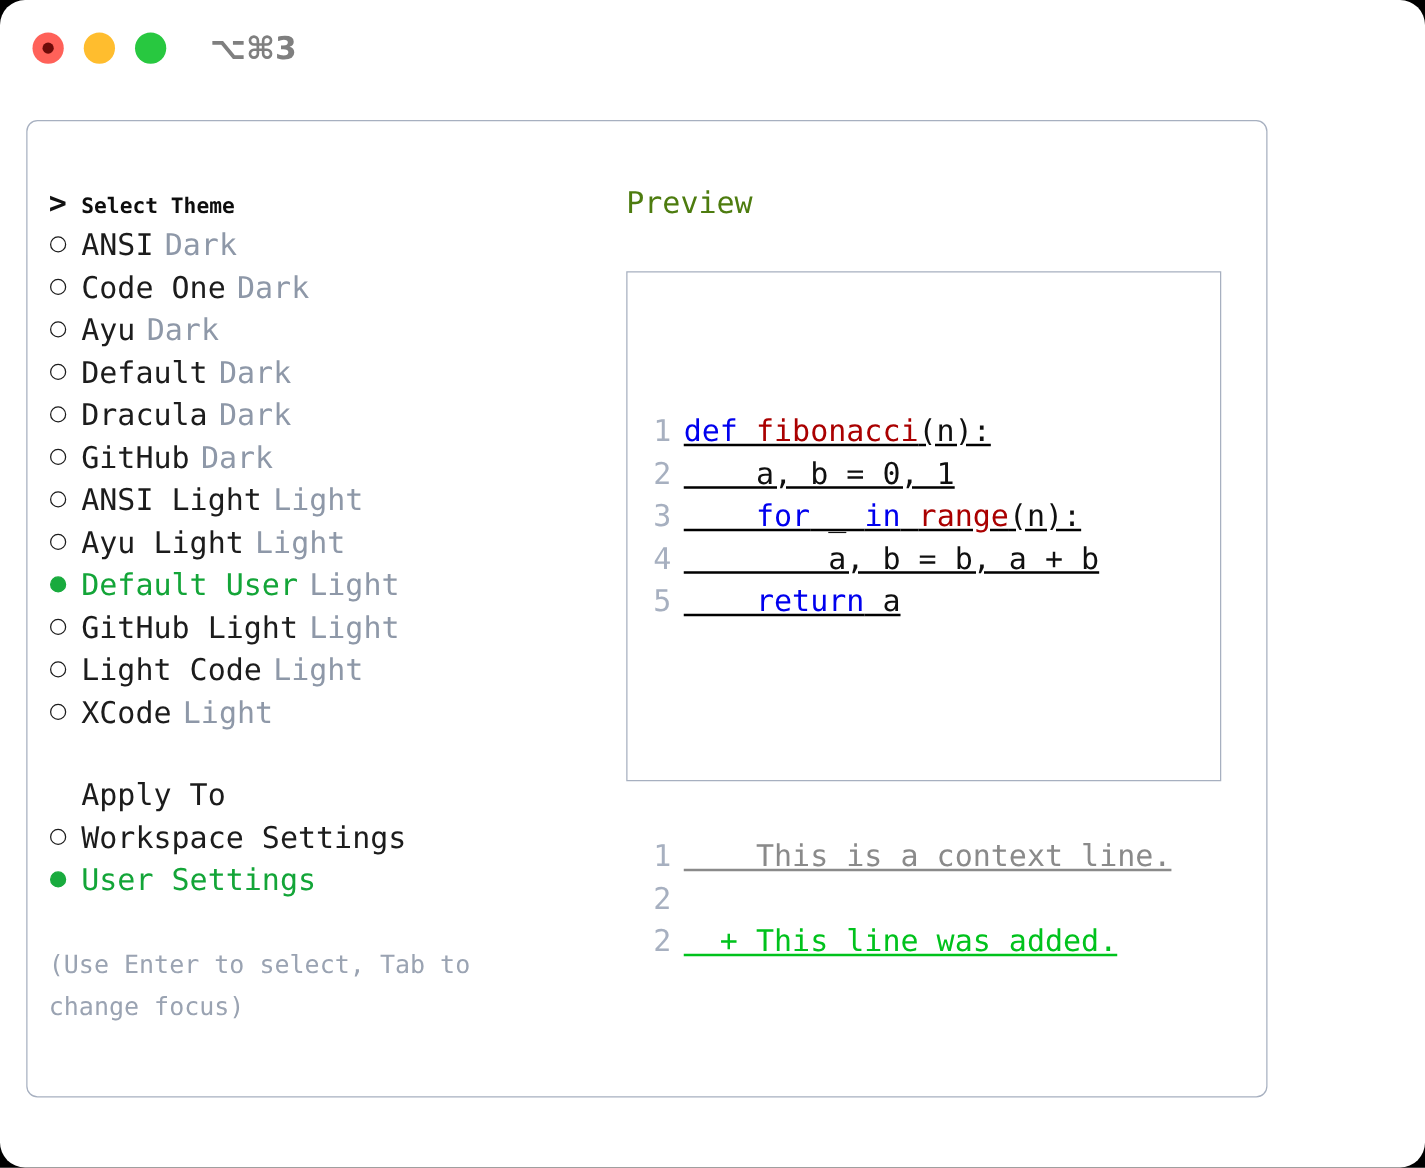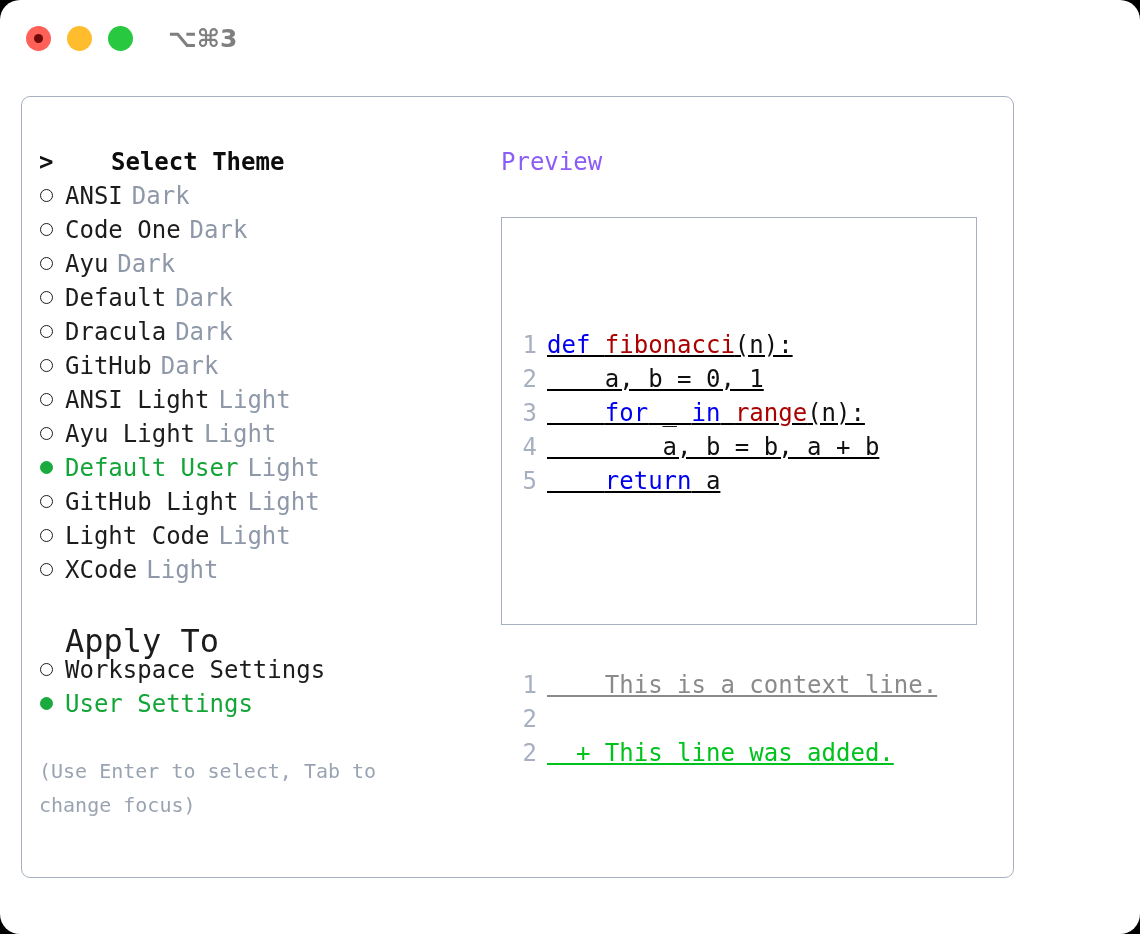--- a/index.html
+++ b/index.html
@@ -131,33 +131,32 @@
     border: 1.6px solid #1c1c1c;
     background: transparent;
   }
   .bullet.filled {
     background: #19ab3e;
     border: 1.6px solid #19ab3e;
   }
 
   .section-title {
     font-weight: bold;
-    font-size: 24px;
+    font-size: 17px;
     color: #0d0d0d;
-    margin-left: 46px;
   }
   .item-label   { color: #1c1c1c; }
   .item-label.selected { color: #13a538; }
   .item-tag     { color: #8e98a8; padding-left: 9px; }
 
   .group-head {
     display: flex;
     align-items: baseline;
     height: 34px;
-    font-size: 32px;
+    font-size: 24px;
     color: #1c1c1c;
     white-space: pre;
   }
   .spacer-sm { height: 32px; }
 
   .hint {
     margin-top: 30px;
     font-size: 20px;
     line-height: 34px;
     color: #9aa3b2;
@@ -167,21 +166,21 @@
 
   
   .right-col {
     position: absolute;
     left: 479px;
     top: 51px;
     width: 490px;
   }
   .preview-title {
     font-size: 24px;
-    color: #8b5cf6;
+    color: #4d7c0f;
     height: 34px;
   }
   .preview-box {
     margin-top: 35px;
     width: 476px;
     height: 408px;
     border: 1px solid #a7b0c0;
     box-sizing: border-box;
     background: #ffffff;
   }

